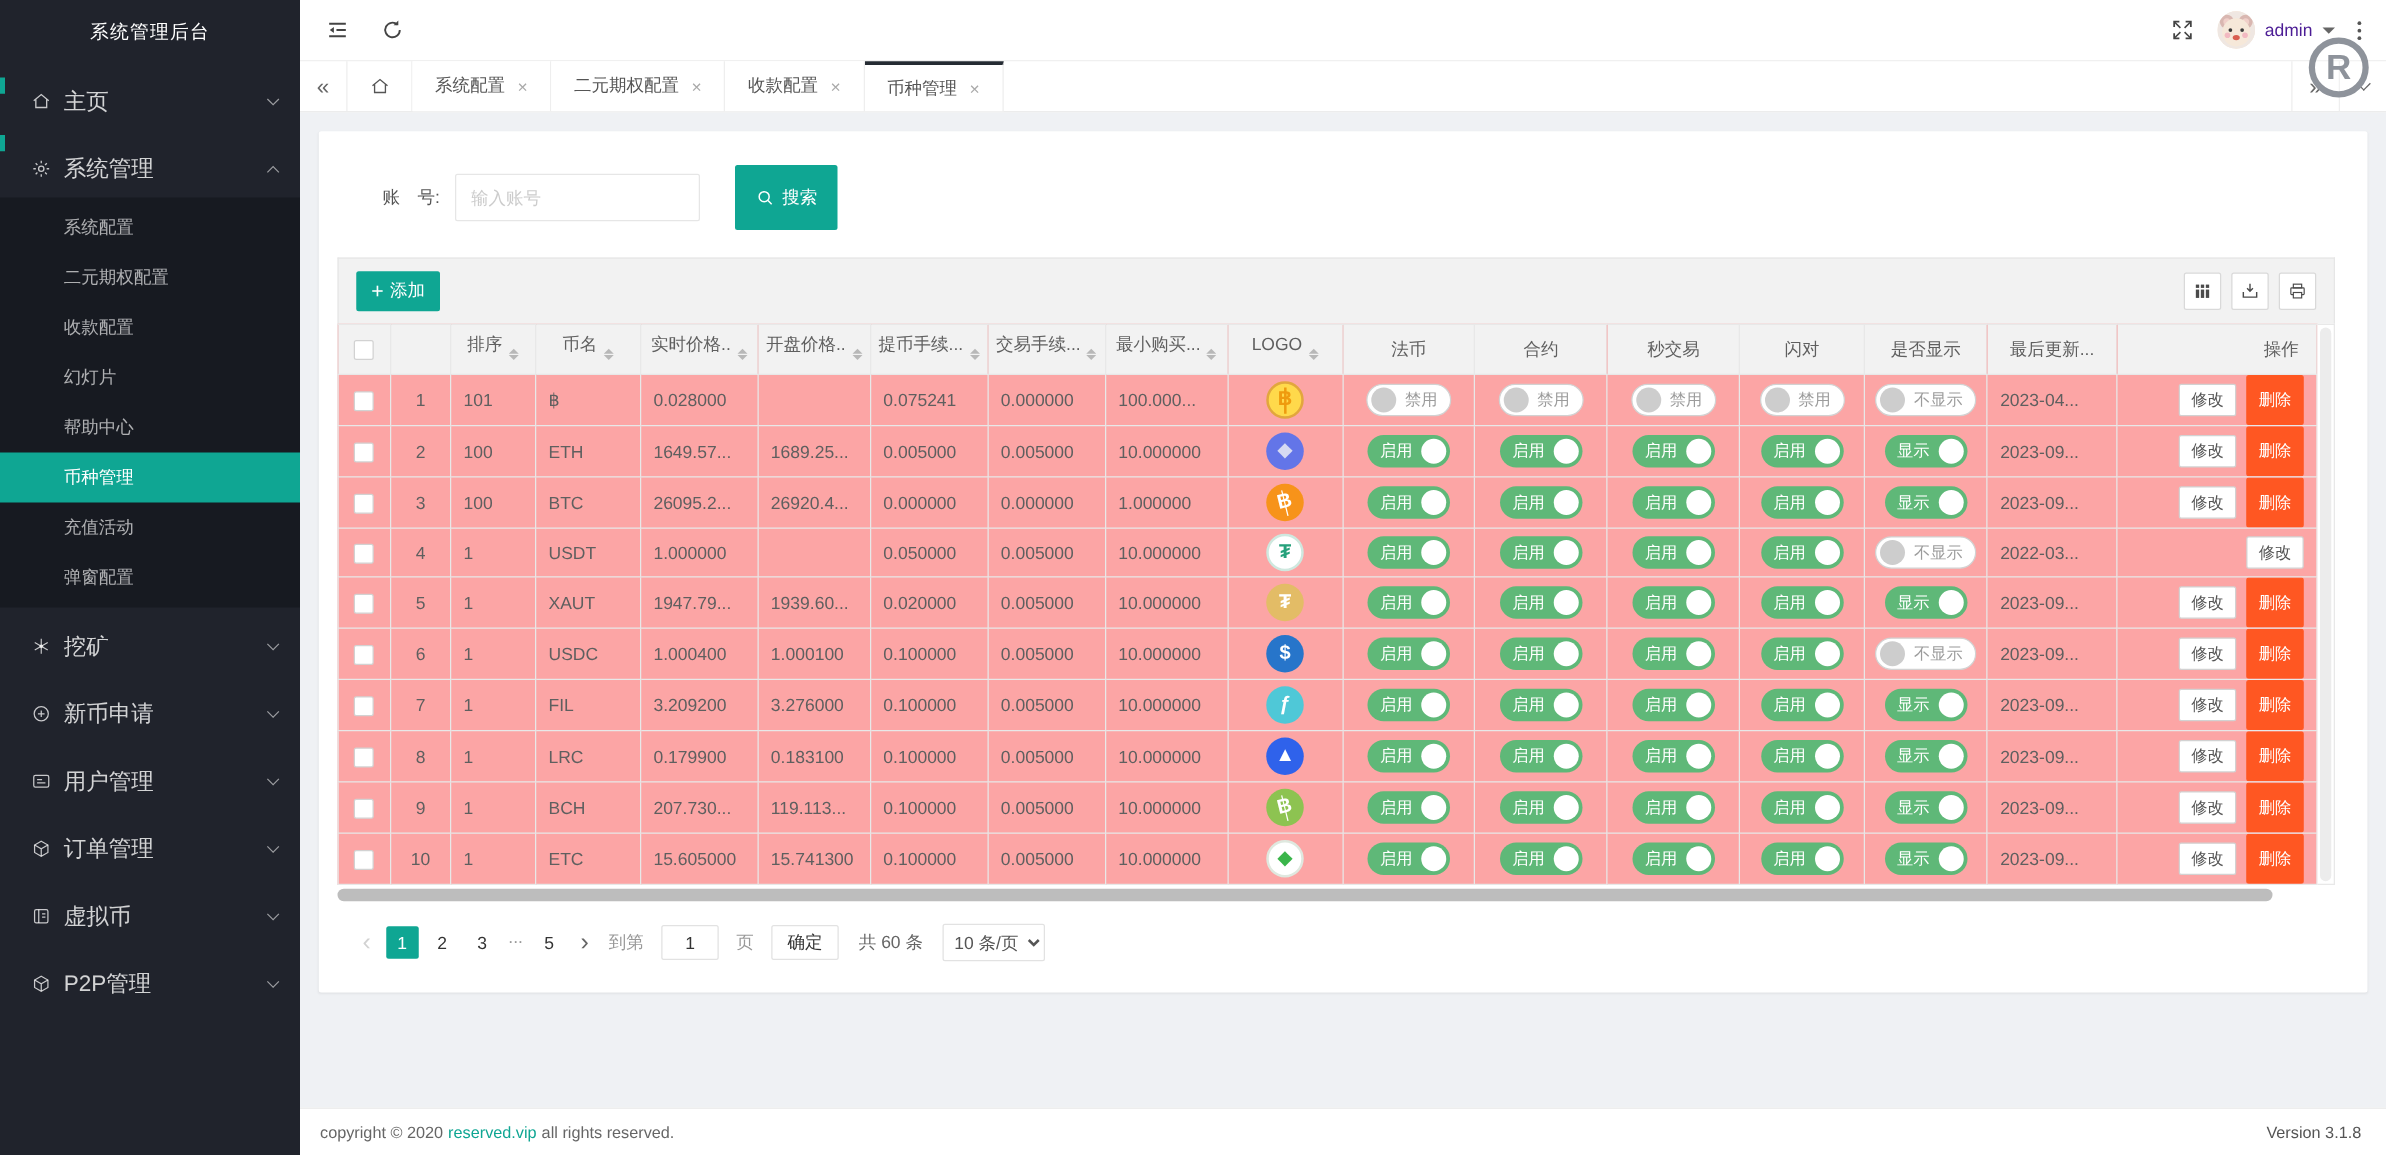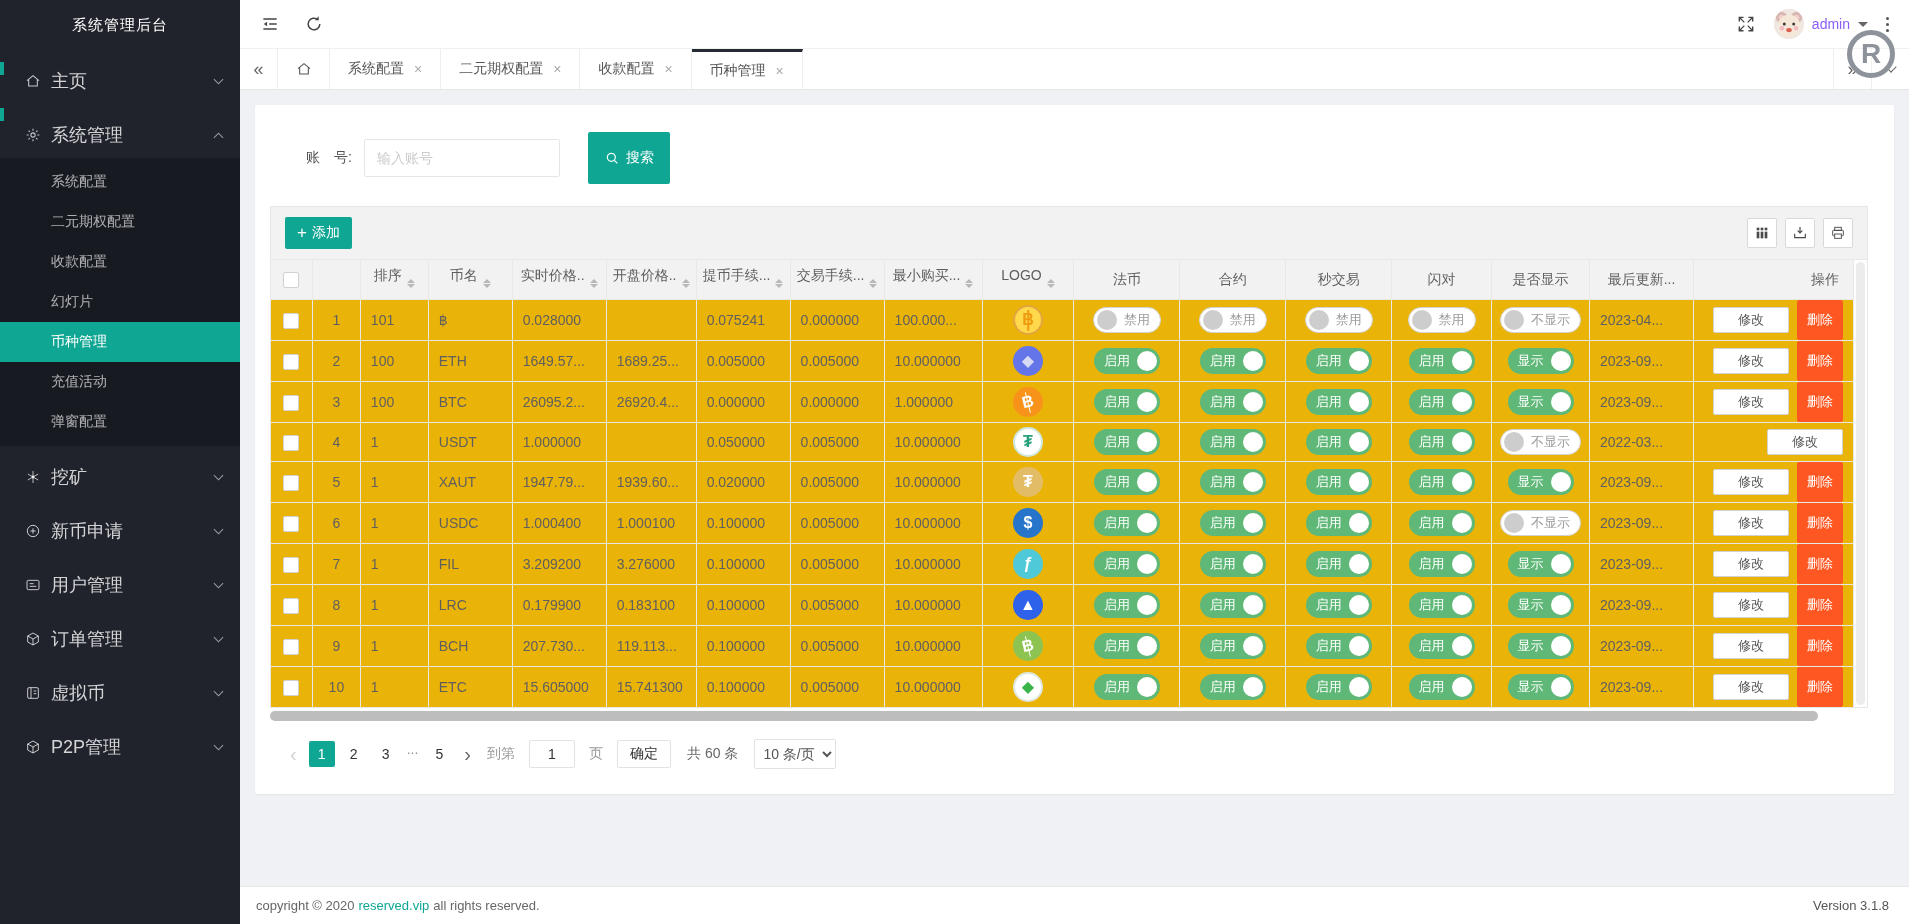--- a/index.html
+++ b/index.html
@@ -24,21 +24,21 @@
   
   .main { flex:1; display:flex; flex-direction:column; min-width:0; position:relative; background:#fff; }
 
   .topbar { height:48px; background:#fff; display:flex; align-items:center; padding:0 16px 0 20px; flex-shrink:0; }
   .tb-ico { width:20px; height:20px; color:#444; margin-right:24px; cursor:pointer; }
   .tb-ico svg { width:20px; height:20px; display:block; }
   .tb-right { margin-left:auto; display:flex; align-items:center; gap:14px; }
   .avatar { width:30px; height:30px; border-radius:50%; background:#f3e2d3; overflow:hidden; cursor:pointer; flex-shrink:0; }
   .avatar svg { width:30px; height:30px; display:block; }
   .user-wrap { display:flex; align-items:center; gap:8px; cursor:pointer; }
-  .user-name { color:#8b5cf6; }
+  .user-name { color:#4c1d95; }
   .caret-down { width:0; height:0; border:5px solid transparent; border-top-color:#666; margin-top:5px; }
   .dots { display:flex; flex-direction:column; gap:3px; cursor:pointer; padding:2px 4px; }
   .dots i { width:3px; height:3px; border-radius:50%; background:#555; }
 
   .watermark { position:absolute; top:30px; right:14px; width:48px; height:48px; border:5px solid #8e939b; border-radius:50%; color:#8e939b; display:flex; align-items:center; justify-content:center; font-size:28px; font-weight:bold; z-index:40; background:rgba(255,255,255,.2); }
 
   .tabbar { height:42px; background:#fff; border-top:1px solid #f0f0f0; border-bottom:1px solid #e6e6e6; display:flex; align-items:stretch; flex-shrink:0; }
   .tab-ctl { width:38px; display:flex; align-items:center; justify-content:center; color:#666; font-size:18px; border-right:1px solid #eee; cursor:pointer; }
   .tab-ctl.right { border-right:none; border-left:1px solid #eee; }
   .tab-home { width:52px; display:flex; align-items:center; justify-content:center; border-right:1px solid #eee; color:#555; cursor:pointer; }
@@ -62,21 +62,21 @@
 
   .table-block { width:1598px; }
   .tool-strip { background:#f2f2f2; border:1px solid #e6e6e6; border-bottom:none; padding:10px 14px; display:flex; align-items:center; }
   .btn-add { height:32px; padding:0 12px; background:#0fa693; color:#fff; border:none; border-radius:2px; font-size:14px; display:flex; align-items:center; gap:5px; cursor:pointer; }
   .btn-add b { font-size:17px; font-weight:normal; }
   .strip-icons { margin-left:auto; display:flex; gap:8px; }
   .icon-btn { width:30px; height:30px; background:#fff; border:1px solid #d9d9d9; border-radius:2px; display:flex; align-items:center; justify-content:center; color:#4a4a4a; cursor:pointer; }
   .icon-btn svg { width:16px; height:16px; }
 
   .table-viewport { display:flex; }
-  table { border-collapse:collapse; table-layout:fixed; background:#eab308; }
+  table { border-collapse:collapse; table-layout:fixed; background:#fca5a5; }
   th, td { border:1px solid #e8e8e8; font-weight:normal; font-size:14px; color:#5f5f5f; overflow:hidden; white-space:nowrap; }
   th { background:#f2f2f2; height:40px; text-align:center; }
   td { height:39px; padding:0 10px; text-align:left; }
   td.center, th.center { text-align:center; padding:0 4px; }
   td.right { text-align:right; padding-right:10px; }
   th.right { text-align:right; padding-right:14px; }
   .sort-caret { display:inline-flex; flex-direction:column; margin-left:5px; vertical-align:-3px; }
   .sort-caret b { width:0; height:0; border:4px solid transparent; display:block; }
   .sort-caret b.u { border-bottom-color:#b8b8b8; margin-bottom:1px; }
   .sort-caret b.d { border-top-color:#b8b8b8; }
@@ -87,21 +87,21 @@
   .g.bar::before { content:""; position:absolute; left:50%; top:-2.5px; bottom:-2.5px; width:1.5px; background:currentColor; transform:translateX(-50%); }
   .g.tilt { transform:rotate(-14deg); }
 
   .sw { display:inline-flex; align-items:center; height:26px; border-radius:13px; font-size:13px; cursor:pointer; vertical-align:middle; }
   .sw i { width:20px; height:20px; border-radius:50%; flex-shrink:0; }
   .sw.on { background:#5fb878; color:#fff; padding:0 3px 0 10px; }
   .sw.on i { background:#fff; margin-left:7px; }
   .sw.off { background:#fff; border:1px solid #d2d2d2; color:#9c9c9c; padding:0 10px 0 3px; }
   .sw.off i { background:#cdcdcd; margin-right:7px; }
 
-  .btn-edit { height:26px; padding:0 24px; background:#fff; border:1px solid #d2d2d2; border-radius:2px; color:#555; font-size:13px; cursor:pointer; }
+  .btn-edit { height:26px; padding:0 9px; background:#fff; border:1px solid #d2d2d2; border-radius:2px; color:#555; font-size:13px; cursor:pointer; }
   .btn-del { height:40px; padding:0 9px; background:#ff5722; border:1px solid #ff5722; border-radius:2px; color:#fff; font-size:13px; margin-left:8px; cursor:pointer; }
 
   .vbar { width:14px; background:#fff; border:1px solid #e8e8e8; border-left:none; padding:2px; }
   .vbar .thumb { width:100%; height:100%; background:#ececec; border-radius:5px; }
   .hscroll { height:12px; margin-top:3px; width:1598px; }
   .hscroll .thumb { height:10px; width:1548px; background:#bdbdbd; border-radius:5px; cursor:pointer; }
 
   .pagination { display:flex; align-items:center; margin-top:16px; padding-left:14px; gap:6px; color:#888; }
   .pg-prev { color:#d2d2d2; font-size:20px; padding:0 6px; cursor:default; }
   .pg-next { color:#666; font-size:20px; padding:0 6px; cursor:pointer; }
@@ -145,20 +145,21 @@
             </svg>
           </span>
           <span class="lbl">系统管理</span>
           <span class="chev up"></span>
         </div>
         <div class="submenu">
           <div class="sub-item">系统配置</div>
           <div class="sub-item">二元期权配置</div>
           <div class="sub-item">收款配置</div>
           <div class="sub-item">幻灯片</div>
+          <div class="sub-item">帮助中心</div>
           <div class="sub-item active">币种管理</div>
           <div class="sub-item">充值活动</div>
           <div class="sub-item">弹窗配置</div>
         </div>
         <div class="nav-item">
           <span class="ico">
             <svg viewBox="0 0 24 24">
               <path d="M12 3v18M4.2 7.5l15.6 9M19.8 7.5l-15.6 9" stroke="currentColor" stroke-width="1.4" fill="none"></path>
               <circle cx="12" cy="12" r="2.2" fill="currentColor"></circle>
             </svg>

